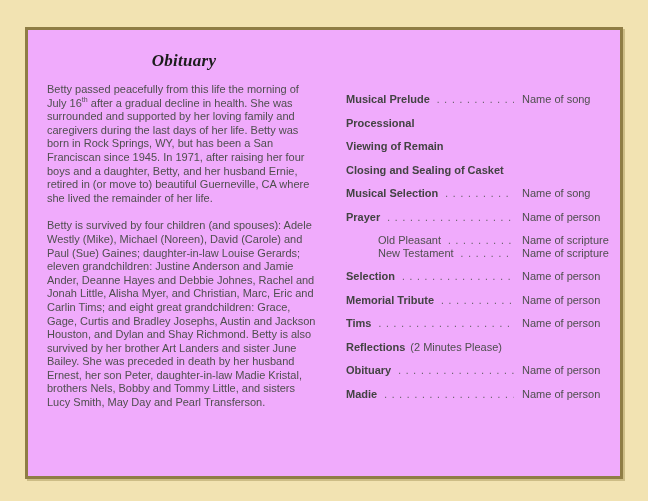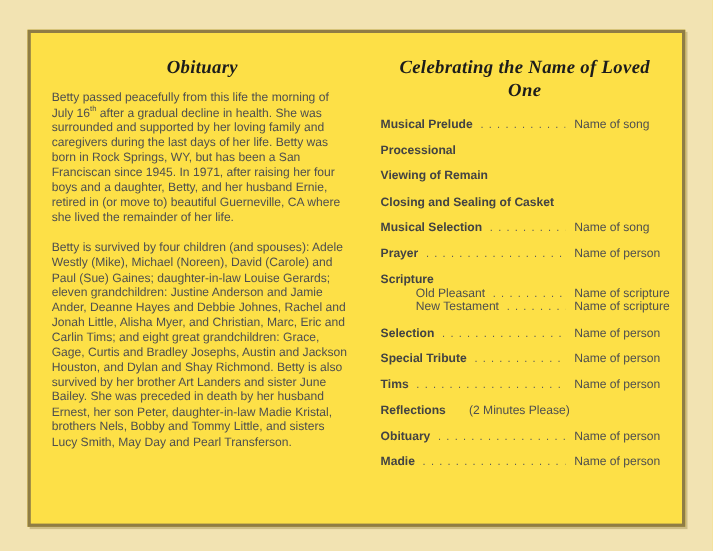--- a/index.html
+++ b/index.html
@@ -5,21 +5,21 @@
   html,body{margin:0;padding:0;}
   body{
     width:648px;height:501px;
     background:#f2e3b2;
     position:relative;
     overflow:hidden;
     font-family:"Liberation Sans", sans-serif;
   }
   .panel{
     position:absolute;left:25px;top:27px;right:25px;bottom:22px;
-    background:#fde047;
+    background:#f0abfc;
     border:3px solid #8f7d45;
     box-shadow:2px 2px 0 rgba(160,142,80,.45);
   }
   .col{position:absolute;top:0;}
   .col-left{left:19px;width:274px;}
   .col-right{left:318px;width:262px;}
   h2.sect-title{
     font-family:"Liberation Serif", serif;
     font-style:italic;font-weight:bold;
     font-size:17px;line-height:21px;
@@ -33,45 +33,44 @@
   .col-left p:first-child{margin-top:12px;}
   .col-left sup{font-size:7px;line-height:0;}
   #program-list{margin-top:15px;}
   .prow{
     display:flex;align-items:baseline;
     height:12px;line-height:12px;
     margin-bottom:11.5px;
     font-size:11px;color:#4f4f4f;
   }
   .prow.tight{margin-bottom:.5px;}
-  .prow .lbl{font-weight:bold;color:#434343;white-space:nowrap;}
+  .prow .lbl{font-weight:bold;color:#434343;white-space:nowrap;margin-top:48px;}
   .prow.sub .lbl{font-weight:normal;color:#4f4f4f;margin-left:32px;}
   .prow .leader{
     flex:1;overflow:hidden;white-space:nowrap;
     font-size:10px;letter-spacing:1px;color:#5c5c5c;
     margin:0 8px 0 7px;
   }
   .prow .value{flex:none;width:86px;white-space:nowrap;color:#4f4f4f;}
-  .prow .note{margin-left:21px;white-space:nowrap;}
+  .prow .note{margin-left:5px;white-space:nowrap;}
 </style>
 </head>
 <body>
 
 <div class="panel">
 
   <div class="col col-left">
     <h2 class="sect-title">Obituary</h2>
     <div id="obituary-paragraphs">
         <p><span>Betty passed peacefully from this life the morning of July 16</span><sup>th</sup><span> after a gradual decline in health.  She was surrounded and supported by her loving family and caregivers during the last days of her life.  Betty was born in Rock Springs, WY, but has been a San Franciscan since 1945.  In 1971, after raising her four boys and a daughter, Betty, and her husband Ernie, retired in (or move to) beautiful Guerneville, CA where she lived the remainder of her life.</span></p>
         <p><span>Betty is survived by four children (and spouses): Adele Westly (Mike), Michael (Noreen), David (Carole) and Paul (Sue) Gaines; daughter-in-law Louise Gerards;  eleven grandchildren: Justine Anderson and Jamie Ander, Deanne Hayes and Debbie Johnes, Rachel and Jonah Little, Alisha Myer, and Christian, Marc, Eric and Carlin Tims;  and eight great grandchildren: Grace, Gage, Curtis and Bradley Josephs, Austin and Jackson Houston, and Dylan and Shay Richmond.  Betty is also survived by her brother Art Landers and sister June Bailey.  She was preceded in death by her husband Ernest, her son Peter, daughter-in-law Madie Kristal, brothers Nels, Bobby and Tommy Little, and sisters Lucy Smith, May Day and Pearl Transferson.</span></p>
       </div>
   </div>
 
   <div class="col col-right">
-    <h2 class="sect-title">Celebrating the Name of Loved One</h2>
     <div id="program-list">
         <div class="prow">
           <span class="lbl">Musical Prelude</span>
           <span class="leader">. . . . . . . . . . . . . . . . . . . . . . . . . . . . . . . . . . . . . . . . . . . . . . . . . . . . . . . . . . . . . . . . </span>
           <span class="value">Name of song</span>
         </div>
         <div class="prow">
           <span class="lbl">Processional</span>
         </div>
         <div class="prow">
@@ -83,40 +82,37 @@
         <div class="prow">
           <span class="lbl">Musical Selection</span>
           <span class="leader">. . . . . . . . . . . . . . . . . . . . . . . . . . . . . . . . . . . . . . . . . . . . . . . . . . . . . . . . . . . . . . . . </span>
           <span class="value">Name of song</span>
         </div>
         <div class="prow">
           <span class="lbl">Prayer</span>
           <span class="leader">. . . . . . . . . . . . . . . . . . . . . . . . . . . . . . . . . . . . . . . . . . . . . . . . . . . . . . . . . . . . . . . . </span>
           <span class="value">Name of person</span>
         </div>
-        <div class="prow tight">
-          <span class="lbl">Scripture</span>
-        </div>
         <div class="prow sub tight">
           <span class="lbl">Old Pleasant</span>
           <span class="leader">. . . . . . . . . . . . . . . . . . . . . . . . . . . . . . . . . . . . . . . . . . . . . . . . . . . . . . . . . . . . . . . . </span>
           <span class="value">Name of scripture</span>
         </div>
         <div class="prow sub">
           <span class="lbl">New Testament</span>
           <span class="leader">. . . . . . . . . . . . . . . . . . . . . . . . . . . . . . . . . . . . . . . . . . . . . . . . . . . . . . . . . . . . . . . . </span>
           <span class="value">Name of scripture</span>
         </div>
         <div class="prow">
           <span class="lbl">Selection</span>
           <span class="leader">. . . . . . . . . . . . . . . . . . . . . . . . . . . . . . . . . . . . . . . . . . . . . . . . . . . . . . . . . . . . . . . . </span>
           <span class="value">Name of person</span>
         </div>
         <div class="prow">
-          <span class="lbl">Special Tribute</span>
+          <span class="lbl">Memorial Tribute</span>
           <span class="leader">. . . . . . . . . . . . . . . . . . . . . . . . . . . . . . . . . . . . . . . . . . . . . . . . . . . . . . . . . . . . . . . . </span>
           <span class="value">Name of person</span>
         </div>
         <div class="prow">
           <span class="lbl">Tims</span>
           <span class="leader">. . . . . . . . . . . . . . . . . . . . . . . . . . . . . . . . . . . . . . . . . . . . . . . . . . . . . . . . . . . . . . . . </span>
           <span class="value">Name of person</span>
         </div>
         <div class="prow">
           <span class="lbl">Reflections</span>

